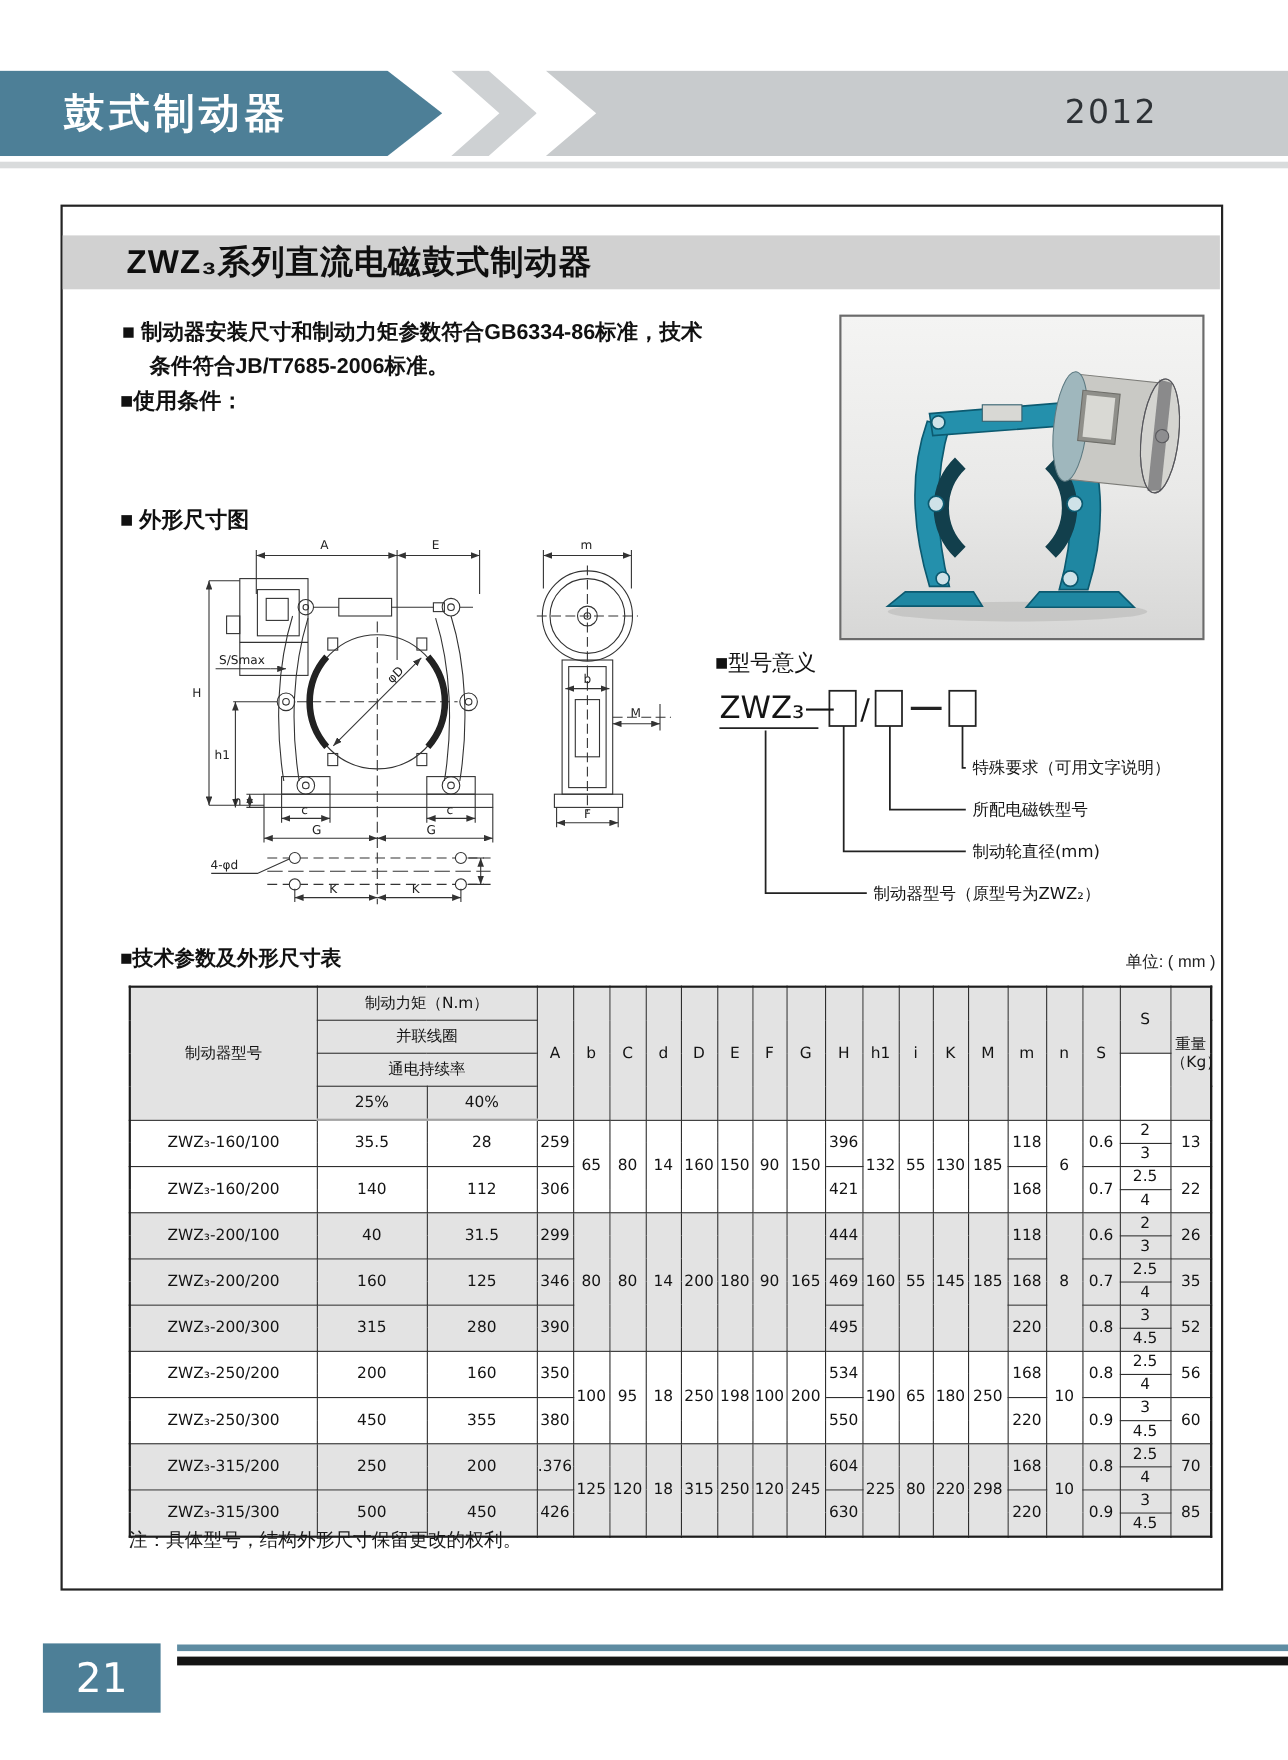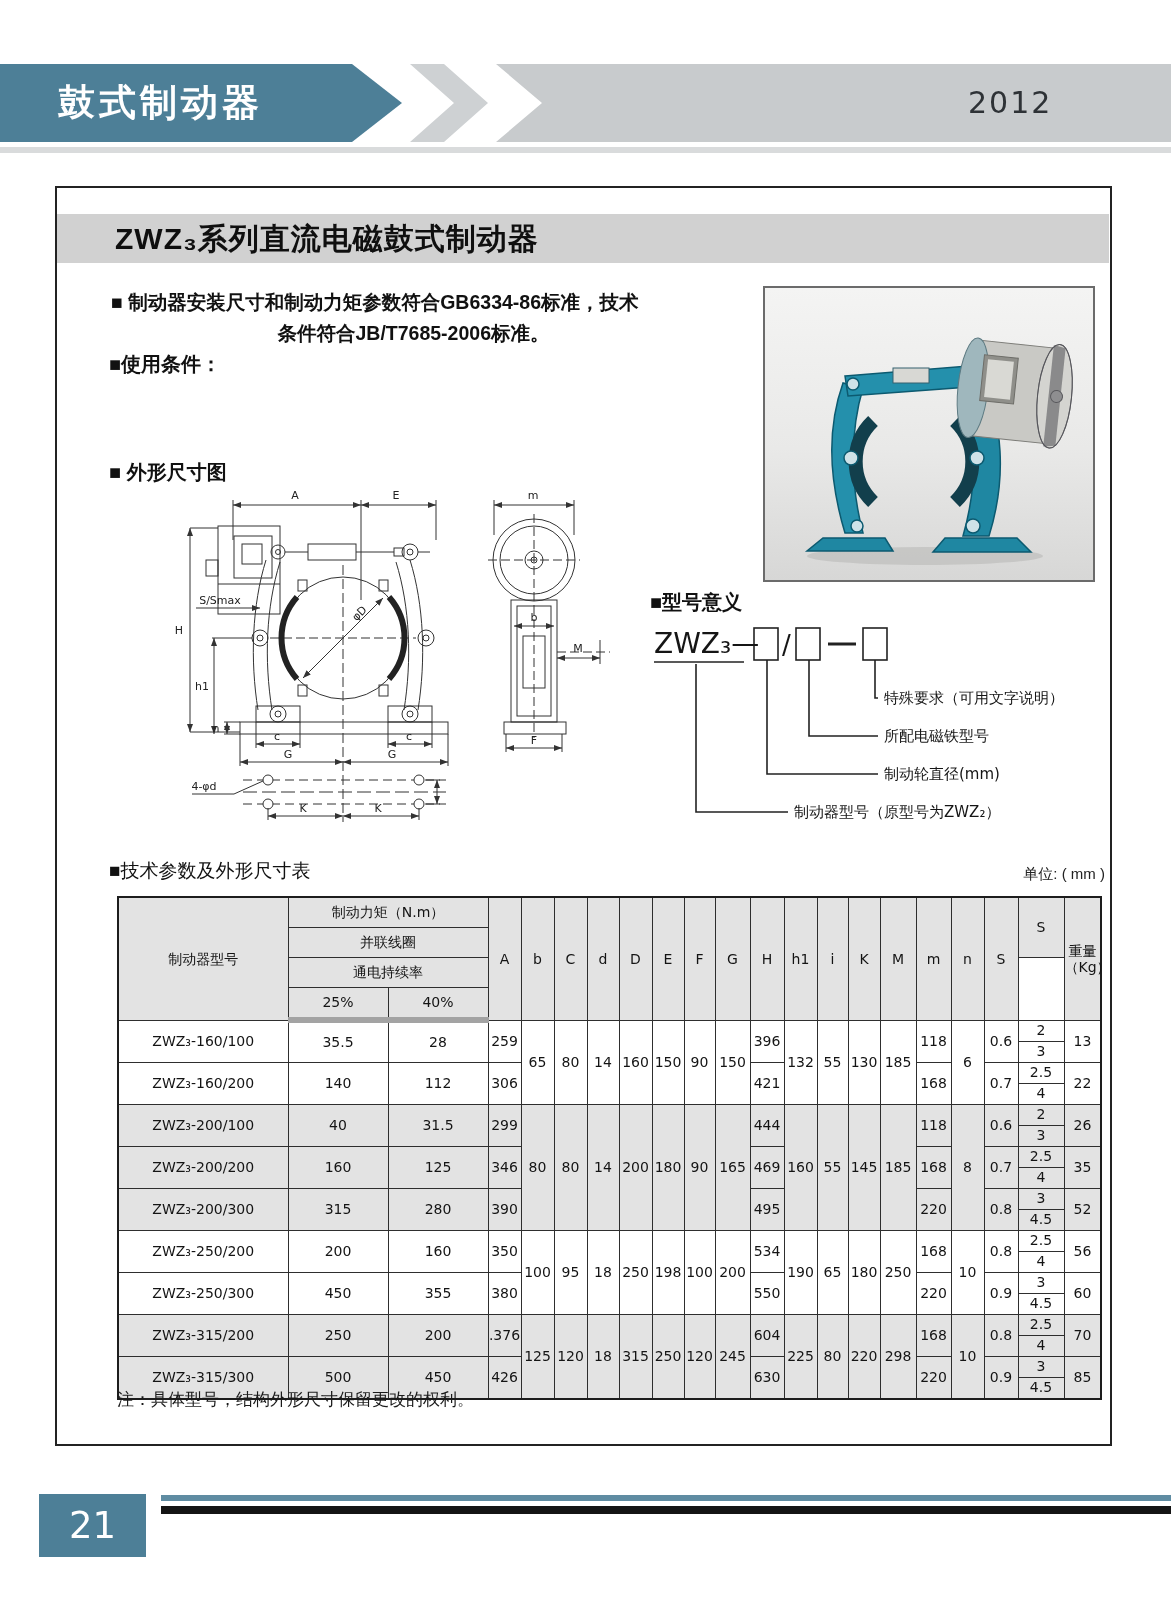--- a/index.html
+++ b/index.html
@@ -21,49 +21,49 @@
 
   
   .content-box{position:absolute;left:55px;top:186px;width:1053px;height:1256px;
       border:2px solid #232323;background:#ffffff;}
   .title-band{position:absolute;left:57px;top:214px;width:1052px;height:49px;background:#d1d1d1;}
   .doc-title{position:absolute;left:115px;top:214px;height:49px;line-height:49px;
       font-size:30px;font-weight:bold;color:#0f0f0f;letter-spacing:1px;}
 
   .intro{position:absolute;left:111px;top:287px;width:580px;font-size:19.5px;font-weight:bold;
       line-height:31px;color:#111;}
-  .intro .l2{padding-left:25px;text-align:center;}
+  .intro .l2{padding-left:25px;}
   .use-heading{position:absolute;left:109px;top:351px;font-size:20px;font-weight:bold;color:#111;}
   .use-list{position:absolute;left:109px;top:379px;width:600px;font-size:17px;font-weight:500;
       line-height:27.5px;color:#151515;}
   .drawing-heading{position:absolute;left:109px;top:459px;font-size:20px;font-weight:bold;color:#111;}
 
   
   .photo{position:absolute;left:763px;top:286px;width:328px;height:292px;border:2px solid #6b6b6b;
       background:linear-gradient(180deg,#f4f4f3 0%,#e9e9e8 55%,#d7d7d6 100%);}
 
   
-  .model-heading{position:absolute;left:650px;top:589px;font-size:20px;font-weight:bold;color:#111;}
+  .model-heading{position:absolute;left:650px;top:589px;font-size:20px;font-weight:normal;color:#111;}
   .model-svg{position:absolute;left:648px;top:616px;}
 
   
   .dim-svg{position:absolute;left:148px;top:480px;}
   .dim-svg text{font-family:"DejaVu Sans",sans-serif;font-size:11px;fill:#222;}
 
   
-  .table-heading{position:absolute;left:109px;top:858px;font-size:19px;font-weight:normal;color:#111;}
+  .table-heading{position:absolute;left:109px;top:858px;font-size:19px;font-weight:bold;color:#111;}
   .unit-label{position:absolute;left:955px;top:865px;width:150px;text-align:right;font-size:15px;color:#222;}
   #param-table{position:absolute;left:117px;top:896px;width:983px;border-collapse:collapse;
       table-layout:fixed;font-family:"DejaVu Sans","Liberation Sans",sans-serif;font-size:14px;
       color:#141414;border:2px solid #1d1d1d;}
   #param-table th,#param-table td{border:1px solid #2e2e2e;text-align:center;vertical-align:middle;
       padding:0;font-weight:400;overflow:hidden;}
   #param-table thead th{height:29px;background:#e3e3e3;white-space:pre-line;line-height:1.15;}
   #param-table tbody td{height:20px;line-height:1.05;}
-  #param-table thead tr:last-child th{border-bottom:6px solid #a3a3a3;}
+  #param-table thead tr:last-child th{border-bottom:2px solid #a3a3a3;}
   #param-table tr.shade td{background:#e3e3e3;}
   .table-note{position:absolute;left:117px;top:1388px;font-size:17px;color:#1a1a1a;}
 
   
   .page-num-box{position:absolute;left:39px;top:1494px;width:107px;height:63px;background:#4d7f97;
       text-align:center;}
   .page-num{line-height:63px;font-family:"DejaVu Sans",sans-serif;font-size:37px;font-weight:normal;color:#fff;}
   .footer-teal{position:absolute;left:161px;top:1495px;width:1010px;height:6px;background:#5f8ca2;}
   .footer-black{position:absolute;left:161px;top:1506px;width:1010px;height:8px;background:#141414;}
 </style>

